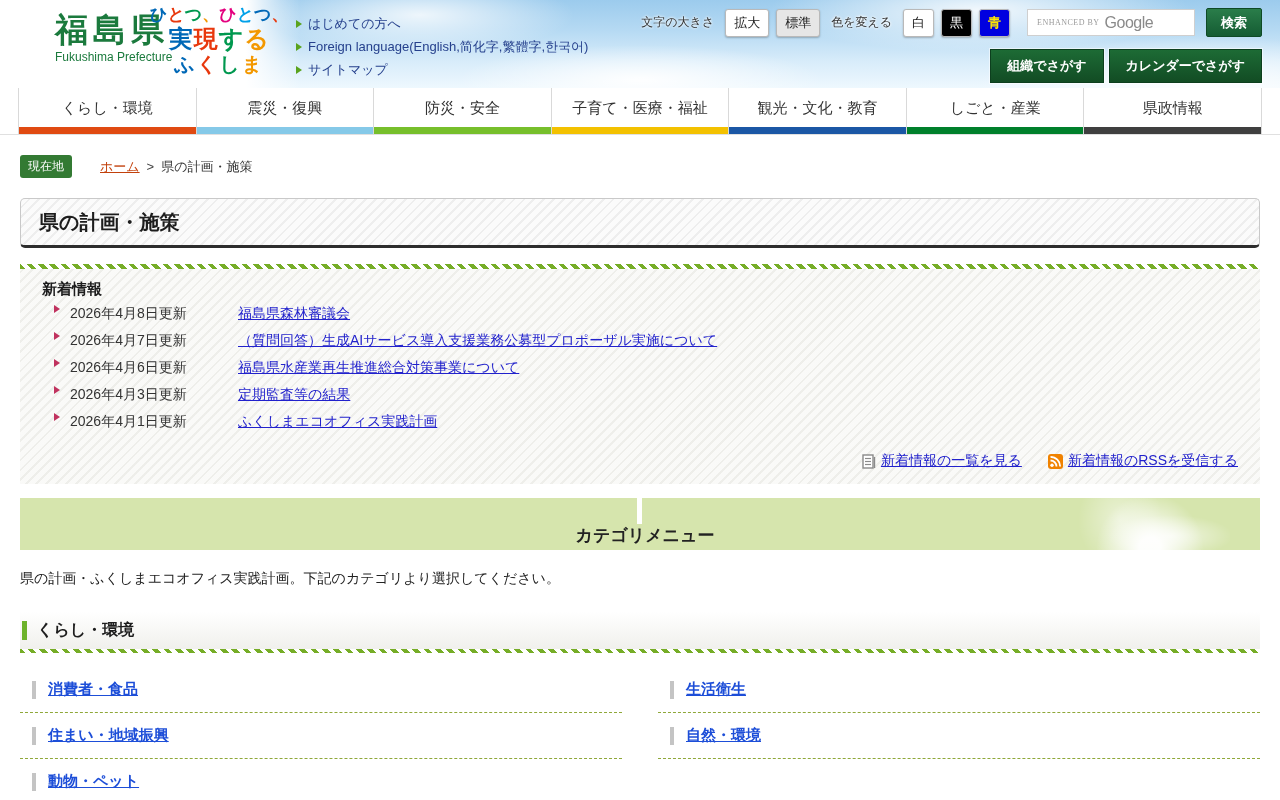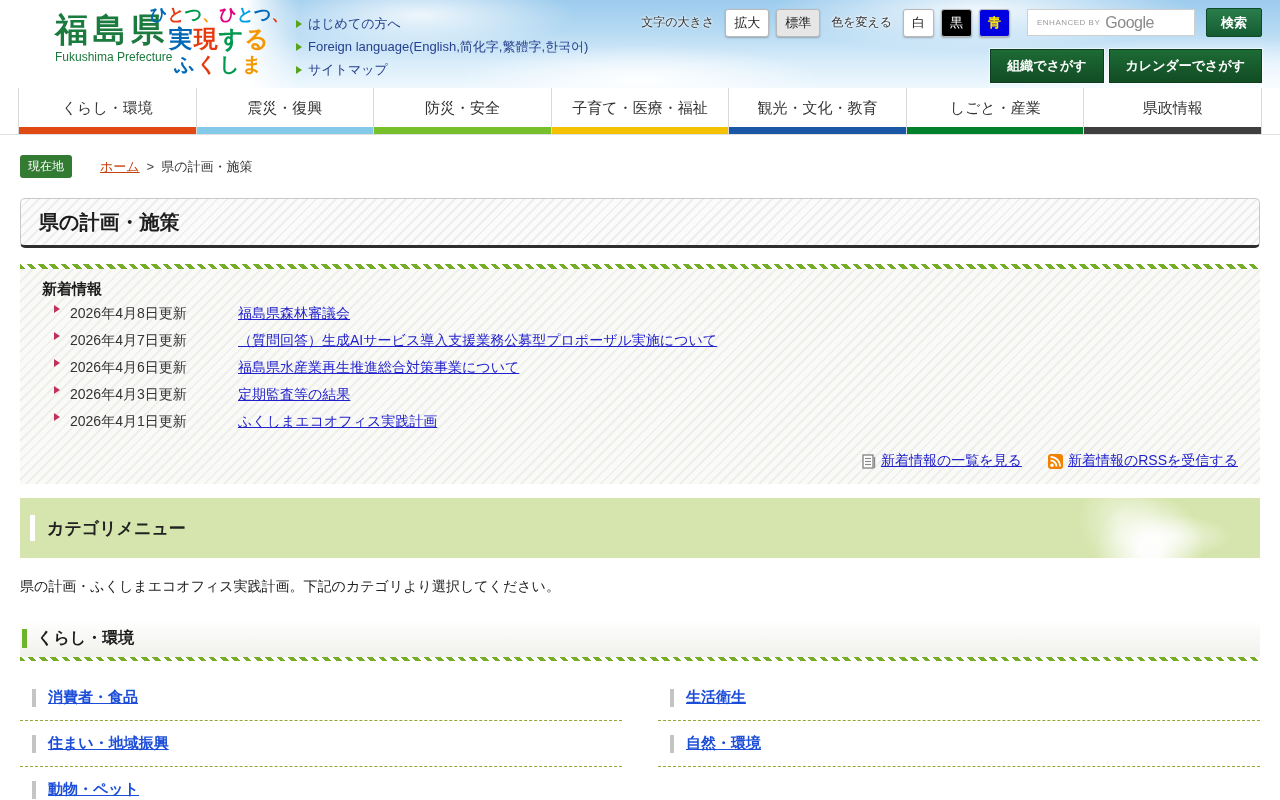--- a/index.html
+++ b/index.html
@@ -45,21 +45,21 @@
   .sq-btn { font-size:13px; border:1px solid #b9b9b9; border-radius:3px; padding:4px 8px;
     background:#fff; color:#222; cursor:pointer; box-shadow:0 1px 2px rgba(0,0,0,.25); }
   .sq-btn.standard { background:#e6e6e6; }
   .sq-btn.black { background:#000; color:#fff; }
   .sq-btn.blue { background:#0000e0; color:#ffe600; font-weight:bold; }
   .searchbox { position:relative; width:168px; height:27px; margin-left:10px; }
   .searchbox input { width:100%; height:100%; border:1px solid #cfcfcf; background:#fff;
     padding:0 8px; font-size:13px; }
   .watermark { position:absolute; left:10px; top:0; height:100%; display:flex; align-items:center;
     gap:5px; pointer-events:none; }
-  .wm-prefix { font-size:8px; color:#9a9a9a; letter-spacing:.5px; }
+  .wm-prefix { font-size:8px; color:#9a9a9a; letter-spacing:.5px;font-family:Liberation Serif, serif; }
   .wm-brand { font-size:16px; color:#8a8a8a; letter-spacing:-.5px;text-align:right; }
   .search-btn { width:56px; height:29px; margin-left:4px; background:linear-gradient(180deg,#2a7d4a,#155c33);
     color:#fff; font-size:13px; font-weight:bold; border:1px solid #0e4a26; border-radius:2px; cursor:pointer; }
   .finder-row { display:flex; gap:5px; }
   .finder-btn { background:linear-gradient(180deg,#1d6b35,#124c24); color:#fff; font-size:13px; font-weight:bold;
     border:1px solid #0d3f1e; box-shadow:0 0 0 1px rgba(255,255,255,.55); padding:7px 16px; cursor:pointer; }
 
   
   .main-nav { width:1280px; padding:0 18px; background:#fff; border-bottom:1px solid #e0e0e0; }
   .nav-inner { display:flex; }
@@ -92,22 +92,22 @@
   .news-list { list-style:none; }
   .news-item { display:flex; height:27px; }
   .tri-red { width:0; height:0; border-left:6px solid #c0325e; border-top:4px solid transparent;
     border-bottom:4px solid transparent; margin:0 10px 0 12px; }
   .news-date { font-size:14px; color:#333; width:168px; }
   .news-link { font-size:14px; color:#2222cc; text-decoration:underline; }
   .news-footer { display:flex; justify-content:flex-end; align-items:center; gap:26px; margin-top:12px; }
   .news-footer a { font-size:14px; color:#2222cc; text-decoration:underline; display:flex;
     align-items:center; gap:5px; }
 
-  .cat-banner { margin-top:14px; height:60px; background:#d6e5ad; position:relative;
-    display:flex; align-items:center; padding-left:10px; overflow:hidden; }
+  .cat-banner { margin-top:14px; height:52px; background:#d6e5ad; position:relative;
+    display:flex; align-items:center; padding-left:10px; overflow:hidden;flex-direction:column; }
   .cat-banner-bar { width:5px; height:26px; background:#fff; margin-right:12px; }
   .cat-banner-title { font-size:17px; font-weight:bold; color:#222; }
   .cat-swoosh { position:absolute; right:30px; top:-10px; width:200px; height:80px;
     background:
       radial-gradient(circle at 60% 75%, rgba(255,255,255,.95) 0 8%, rgba(255,255,255,0) 40%),
       radial-gradient(ellipse 90px 30px at 70% 60%, rgba(255,255,255,.7), rgba(255,255,255,0) 70%),
       radial-gradient(ellipse 60px 70px at 45% 40%, rgba(255,255,255,.5), rgba(255,255,255,0) 70%);
   }
 
   .cat-desc { margin-top:20px; font-size:14px; color:#222; }

